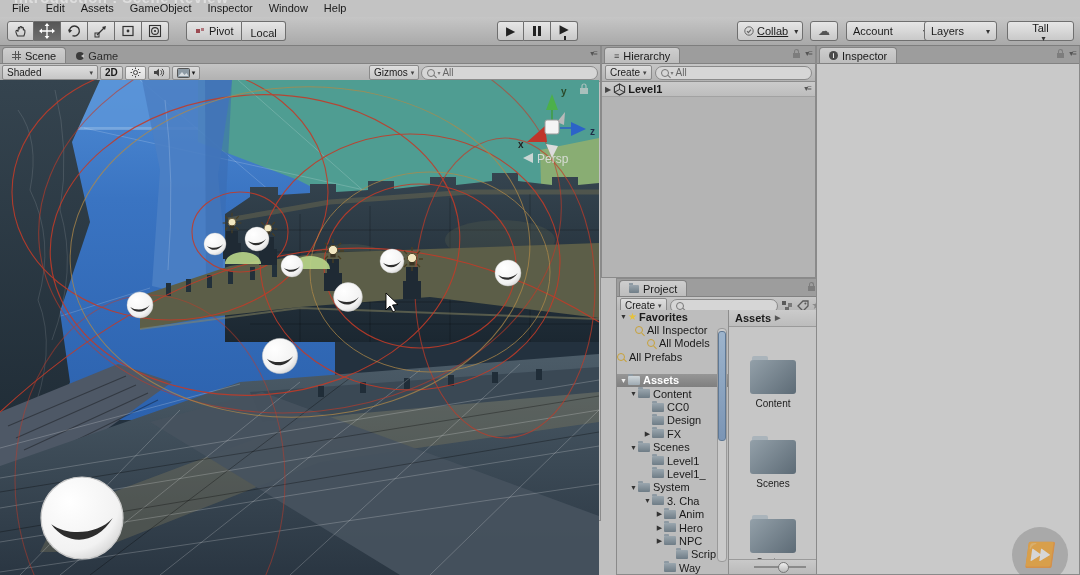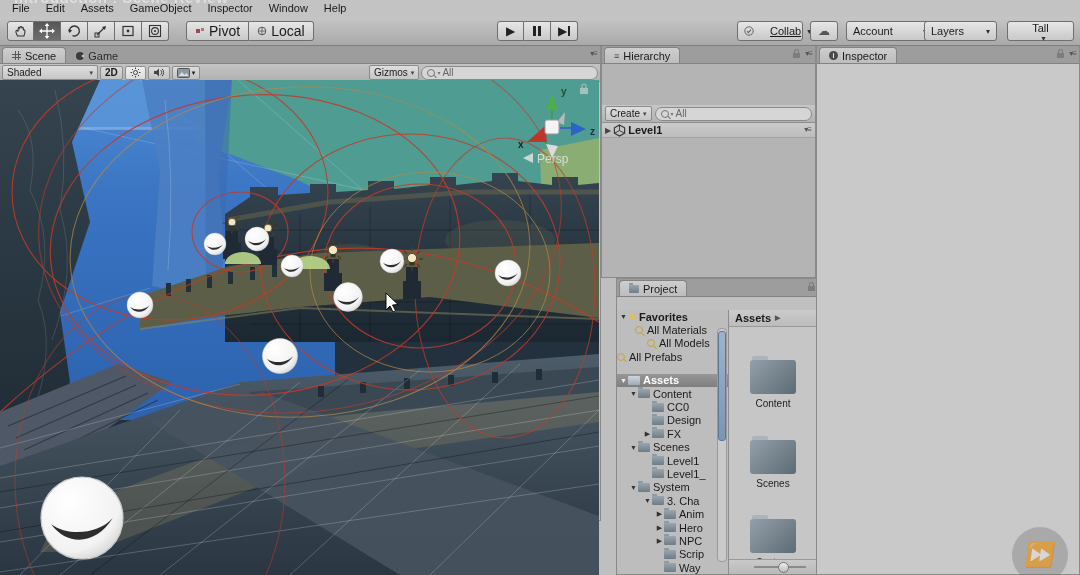--- a/index.html
+++ b/index.html
@@ -14,22 +14,22 @@
                color:rgba(255,255,255,0.45);z-index:6;letter-spacing:.5px;white-space:nowrap;}
   
   #toolbar{position:absolute;left:0;top:17px;width:100%;height:28px;
            background:linear-gradient(#c6c6c6,#a9a9a9);border-bottom:1px solid #7e7e7e;z-index:4;}
   .btn{height:20px;border:1px solid #6f6f6f;background:linear-gradient(#e6e6e6,#c9c9c9);
        display:flex;align-items:center;justify-content:center;box-sizing:border-box;}
   .btn.sel{background:linear-gradient(#565656,#6e6e6e);}
   .grp{position:absolute;top:4px;display:flex;}
   .grp .btn{border-left-width:0;width:27px;}
   .grp .btn:first-child{border-left-width:1px;border-radius:3px 0 0 3px;}
-  .grp .btn:last-child{border-radius:0 3px 3px 0;}
-  .txtbtn{padding:4px 8px;font-size:14px;gap:4px;width:auto !important;}
+  .grp .btn:last-child{border-radius:0 3px 3px 0;flex-direction:column;}
+  .txtbtn{padding:4px 8px;font-size:11px;gap:4px;width:auto !important;}
   .dd{position:absolute;top:4px;height:20px;border:1px solid #6f6f6f;border-radius:3px;
       background:linear-gradient(#e6e6e6,#c9c9c9);display:flex;align-items:center;
       justify-content:space-between;padding:0 6px;box-sizing:border-box;}
   .dd .arr{font-size:8px;color:#333;margin-left:6px;}
   .playglyph{font-size:12px;color:#222;}
   .pausebars{display:flex;gap:2px;}
   .pausebars i{width:3px;height:10px;background:#222;}
   .stepbar{width:2px;height:10px;background:#222;margin-left:1px;}
   
   .panel{position:absolute;box-sizing:border-box;border:1px solid #8a8a8a;background:#c2c2c2;}
@@ -38,21 +38,21 @@
   .tab{height:16px;padding:0 9px;background:linear-gradient(#cecece,#bdbdbd);
        border:1px solid #838383;border-bottom:none;border-radius:4px 4px 0 0;
        display:flex;align-items:center;gap:4px;font-size:11px;box-sizing:border-box;}
   .tab.inactive{background:none;border-color:transparent;color:#2c2c2c;}
   .tab-tools{position:absolute;right:3px;top:3px;display:flex;gap:5px;align-items:center;}
   .lock{width:7px;height:5px;background:#7d7d7d;position:relative;margin-top:4px;}
   .lock::before{content:'';position:absolute;top:-4px;left:1px;width:3px;height:3px;
                 border:1.5px solid #7d7d7d;border-bottom:none;border-radius:3px 3px 0 0;}
   .menu-ico{font-size:8px;color:#555;letter-spacing:-1px;}
   .ptool{height:17px;background:linear-gradient(#c6c6c6,#b3b3b3);border-bottom:1px solid #8d8d8d;
-         display:flex;align-items:center;padding:0 3px;gap:3px;position:relative;margin-top:41px;}
+         display:flex;align-items:center;padding:0 3px;gap:3px;position:relative;}
   .mini-dd{height:13px;border:1px solid #8a8a8a;border-radius:2px;background:linear-gradient(#dedede,#c6c6c6);
            display:flex;align-items:center;padding:0 4px;gap:3px;font-size:10px;}
   .mini-dd .arr{font-size:7px;color:#444;}
   .searchpill{height:12px;border:1px solid #8a8a8a;border-radius:7px;background:#d6d6d6;
               display:flex;align-items:center;padding:0 5px;gap:2px;flex:1;color:#666;font-size:10px;}
   .mag{width:6px;height:6px;border:1.4px solid #777;border-radius:50%;position:relative;flex:none;}
   .mag::after{content:'';position:absolute;width:4px;height:1.4px;background:#777;
               right:-3px;bottom:-2px;transform:rotate(45deg);}
   .mag.gold{border-color:#c8a23a;}
   .mag.gold::after{background:#c8a23a;}
@@ -207,21 +207,21 @@
             <i></i>
           </span>
         </div>
       <div class="btn">
           <span class="playglyph">▶</span>
           <span class="stepbar"></span>
         </div>
     </div>
 
     <div class="dd" style="left:737px;width:66px;">
-      <span style="display:flex;align-items:center;gap:16px;text-decoration:underline;">
+      <span style="display:flex;align-items:center;gap:3px;text-decoration:underline;">
         <svg width="10" height="10" viewBox="0 0 10 10">
           <circle cx="5" cy="5" r="4.2" fill="none" stroke="#666"></circle>
             <path d="M3 5.2 l1.4 1.5 l2.6 -3" fill="none" stroke="#666" stroke-width="1.2"></path>
         </svg>
         <span>Collab</span>
       </span>
         <span class="arr">▾</span>
     </div>
     <div class="btn" style="position:absolute;left:810px;top:4px;width:28px;border-radius:3px;">
       <span style="font-size:12px;color:#555;line-height:10px;">☁</span>
@@ -558,21 +558,21 @@
     <div id="proj-body">
 
       <div id="proj-tree">
         <div class="trow" style="padding-left:2px;">
             <span class="tw">▼</span>
             <span class="star">★</span>
             <b>Favorites</b>
           </div>
         <div class="trow" style="padding-left:18px;">
             <span class="mag gold" style="margin-right:4px;"></span>
-            <span>All Materials</span>
+            <span>All Inspector</span>
           </div>
         <div class="trow" style="padding-left:30px;">
             <span class="mag gold" style="margin-right:4px;"></span>
             <span>All Models</span>
           </div>
         <div class="trow" style="">
             <span class="mag gold" style="margin-right:4px;"></span>
             <span>All Prefabs</span>
           </div>
         <div class="trow" style="height:10px;"></div>
@@ -634,21 +634,21 @@
         <div class="trow" style="padding-left:38px;">
             <span class="tw">▶</span>
             <span class="fold"></span>
             <span>Hero</span>
           </div>
         <div class="trow" style="padding-left:38px;">
             <span class="tw">▶</span>
             <span class="fold"></span>
             <span>NPC</span>
           </div>
-        <div class="trow" style="padding-left:38px;">
+        <div class="trow" style="padding-left:38px;justify-content:center;">
             <span class="tw"></span>
             <span class="fold"></span>
             <span>Scrip</span>
           </div>
         <div class="trow" style="padding-left:38px;">
             <span class="tw"></span>
             <span class="fold"></span>
             <span>Way</span>
           </div>
         <div class="tree-scroll">

